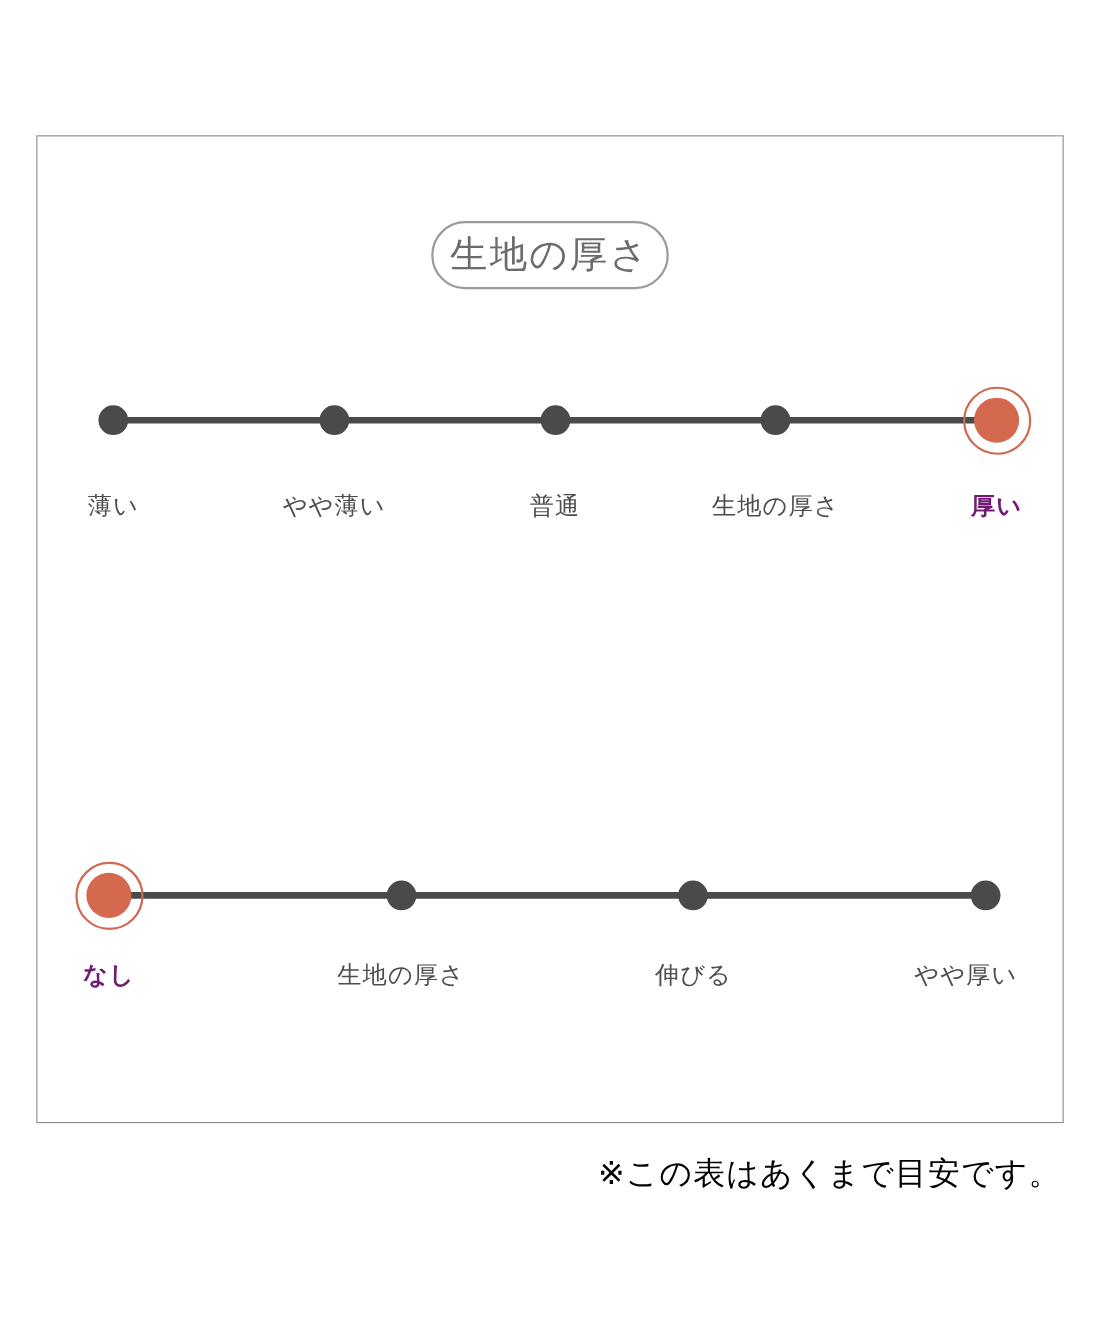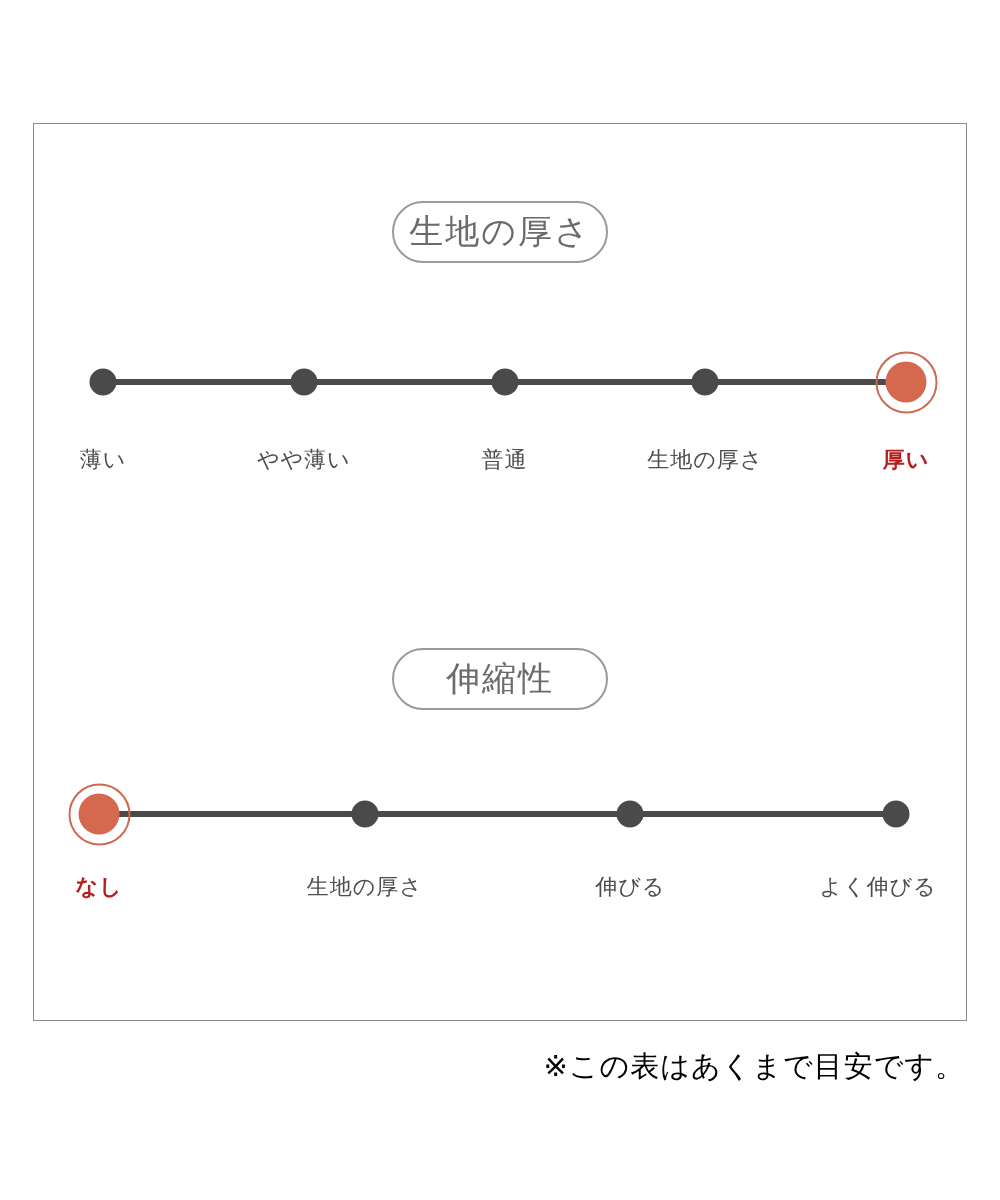--- a/index.html
+++ b/index.html
@@ -71,21 +71,21 @@
   .labels-1 { left: 69px; top: 336px; width: 803px; }
   .labels-2 { left: 65px; top: 763px; width: 797px; }
   .lbl {
     position: absolute; top: 0;
     transform: translate(-50%, -50%);
     font-size: 22px;
     color: #4d4d4d;
     white-space: nowrap;
     letter-spacing: 1px;
   }
-  .lbl.selected { font-weight: bold; color: #b91c1c; }
+  .lbl.selected { font-weight: bold; color: #701a75; }
   .lbl.edge-right { transform: translate(calc(-50% - 18px), -50%); }
 
   .p0   { left: 0%; }
   .p25  { left: 25%; }
   .p50  { left: 50%; }
   .p75  { left: 75%; }
   .p100 { left: 100%; }
   .p33  { left: 33.333%; }
   .p66  { left: 66.667%; }
 
@@ -118,36 +118,33 @@
     </div>
 
     <div class="labels labels-1">
       <span class="lbl p0">薄い</span>
       <span class="lbl p25">やや薄い</span>
       <span class="lbl p50">普通</span>
       <span class="lbl p75">生地の厚さ</span>
       <span class="lbl p100 selected">厚い</span>
     </div>
 
-    <div class="pill pill-2">
-      <span>伸縮性</span>
-    </div>
 
     <div class="track track-2">
       <div class="line"></div>
       <div class="dot p0 selected"></div>
       <div class="dot p33"></div>
       <div class="dot p66"></div>
       <div class="dot p100"></div>
     </div>
 
     <div class="labels labels-2">
       <span class="lbl p0 selected">なし</span>
       <span class="lbl p33">生地の厚さ</span>
       <span class="lbl p66">伸びる</span>
-      <span class="lbl p100 edge-right">よく伸びる</span>
+      <span class="lbl p100 edge-right">やや厚い</span>
     </div>
 
   </div>
 
   <div class="footnote">※この表はあくまで目安です。</div>
 
 </div>
 
 </body></html>

